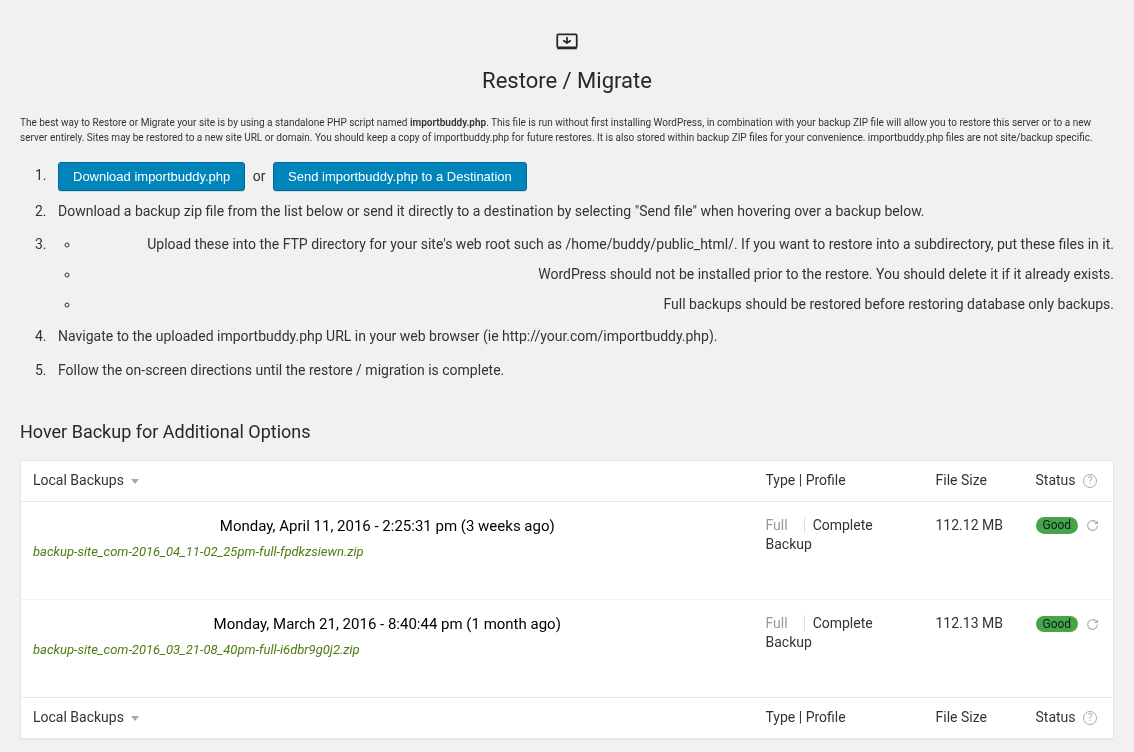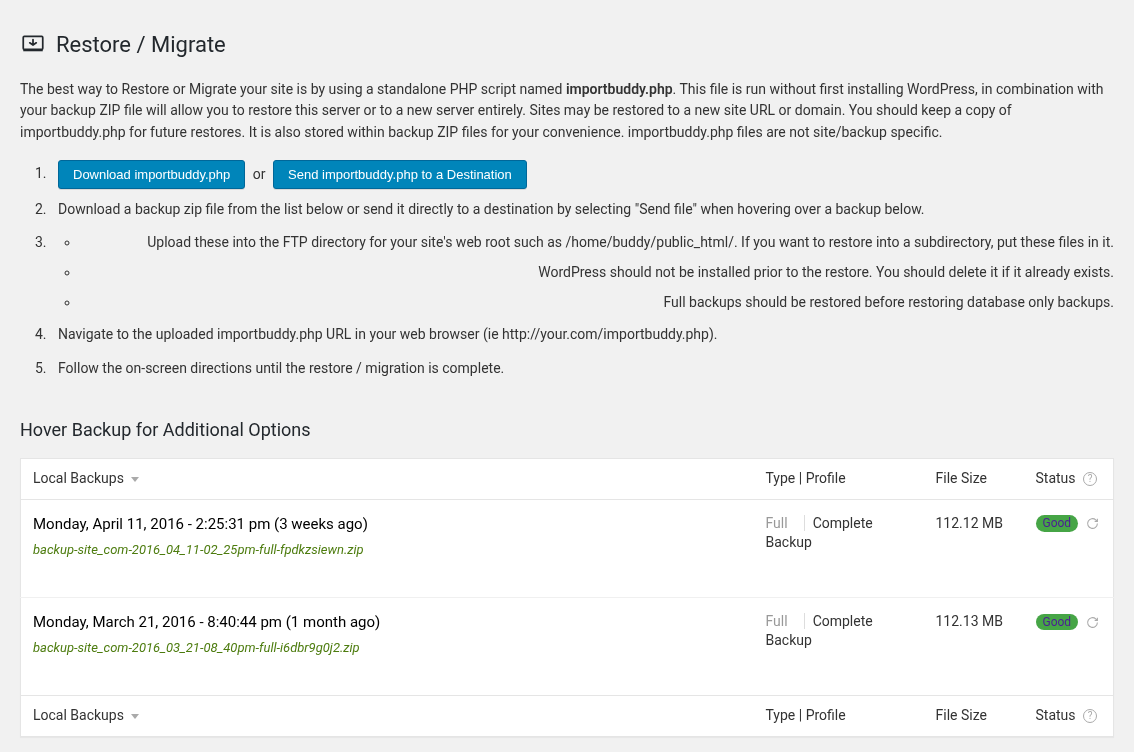--- a/index.html
+++ b/index.html
@@ -13,28 +13,29 @@
     line-height: 1.4;
   }
   .page-title {
     display: flex;
     align-items: center;
     gap: 10px;
     font-size: 22px;
     font-weight: 400;
     color: #23282d;
     margin: 10px 0 18px 0;
+    flex-direction: column;
   }
   .page-title-icon {
     display: inline-flex;
     width: 26px;
     height: 26px;
   }
   .intro {
-    font-size: 14px;
+    font-size: 10px;
     line-height: 1.55;
     color: #333;
     margin-bottom: 16px;
   }
   .intro b { font-weight: 600; }
   ol.steps {
     padding-left: 30px;
     margin: 0 0 30px 0;
   }
   ol.steps > li {
@@ -125,36 +126,37 @@
     vertical-align: top;
     font-size: 14px;
     color: #333;
     border-bottom: 1px solid #f0f0f0;
   }
   .table tbody tr:last-child td { border-bottom: none; }
   .backup-date {
     font-size: 15px;
     color: #000;
     margin-bottom: 6px;
+    text-align: center;
   }
   .backup-file {
     font-size: 13px;
     color: #4d7c0f;
     font-style: italic;
   }
   .type-cell .type-label {
     color: #999;
     padding-right: 16px;
     border-right: 1px solid #ddd;
     margin-right: 8px;
   }
   .badge-good {
     display: inline-block;
     background: #46a546;
-    color: #4c1d95;
+    color: #0f172a;
     font-size: 12px;
     padding: 0 7px;
     border-radius: 9px;
     vertical-align: middle;
   }
   .refresh-icon {
     display: inline-flex;
     margin-left: 4px;
     vertical-align: middle;
     color: #aaa;

